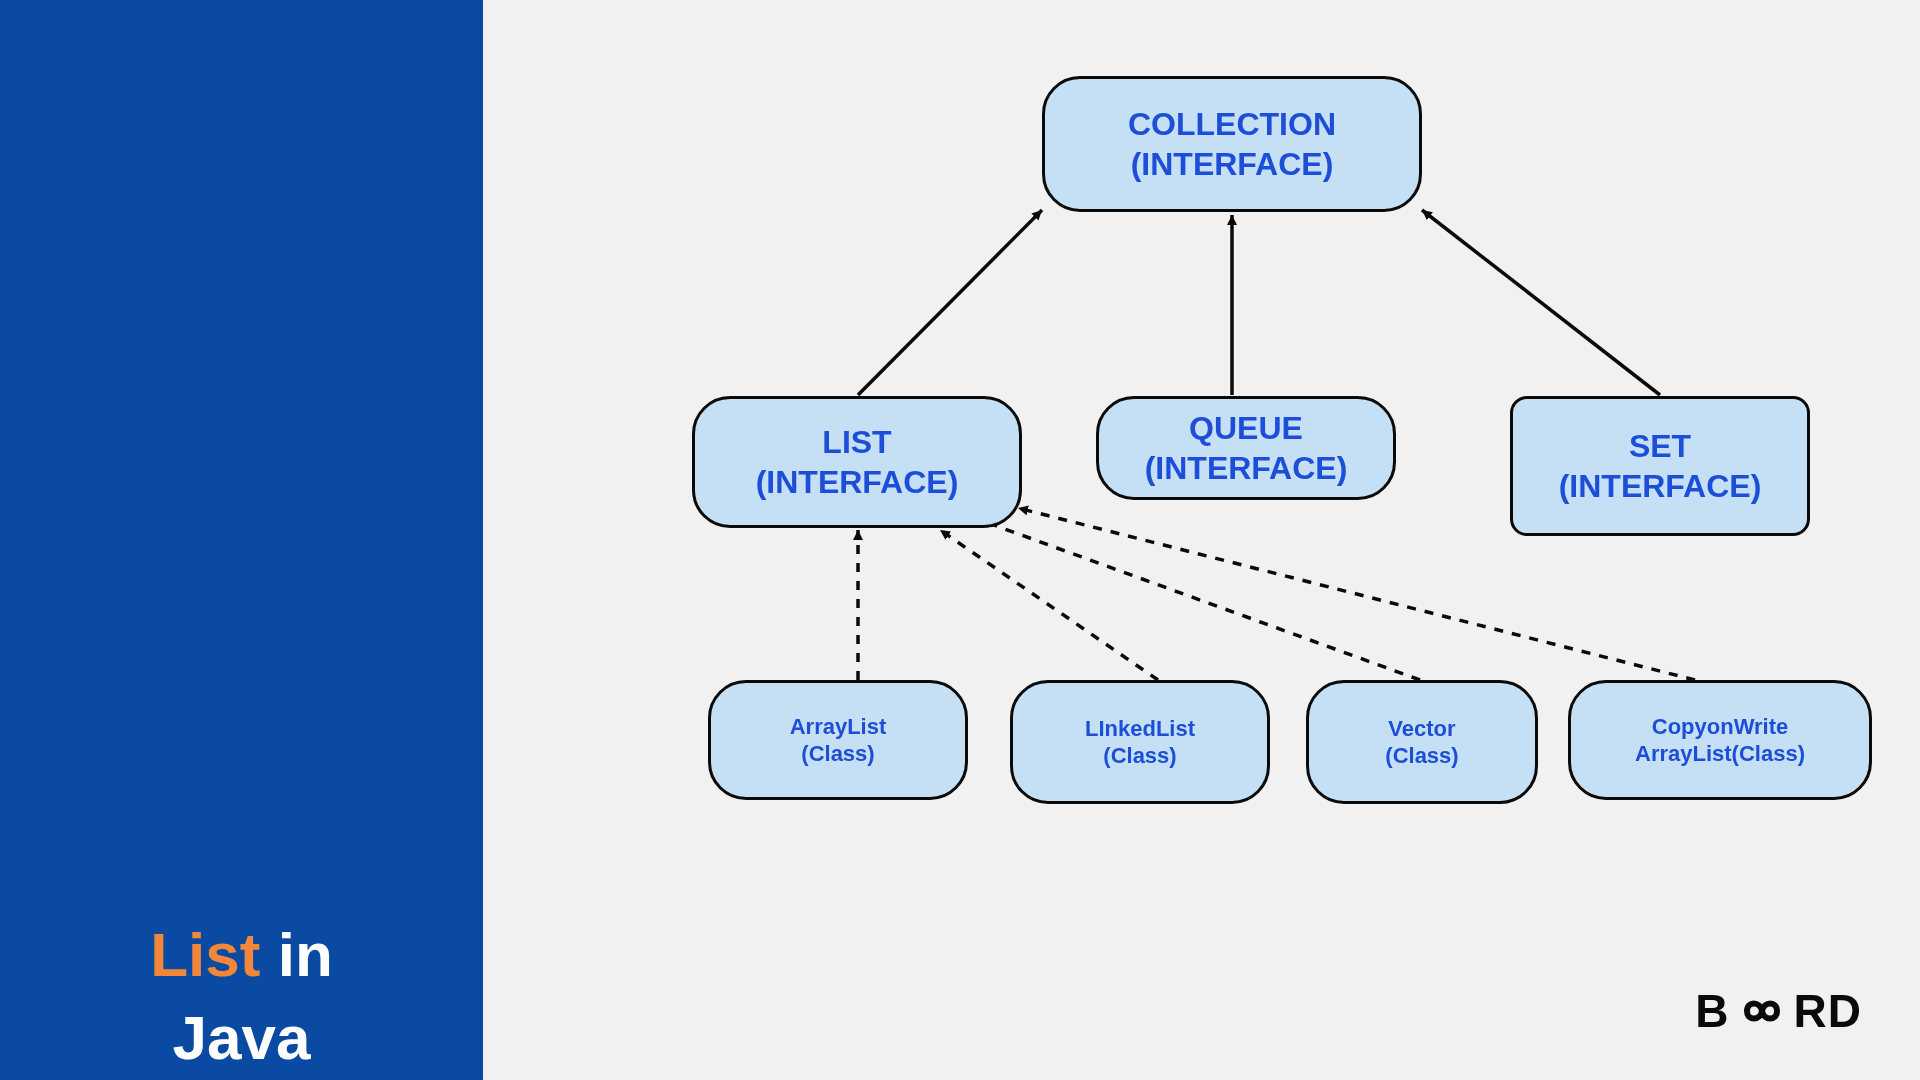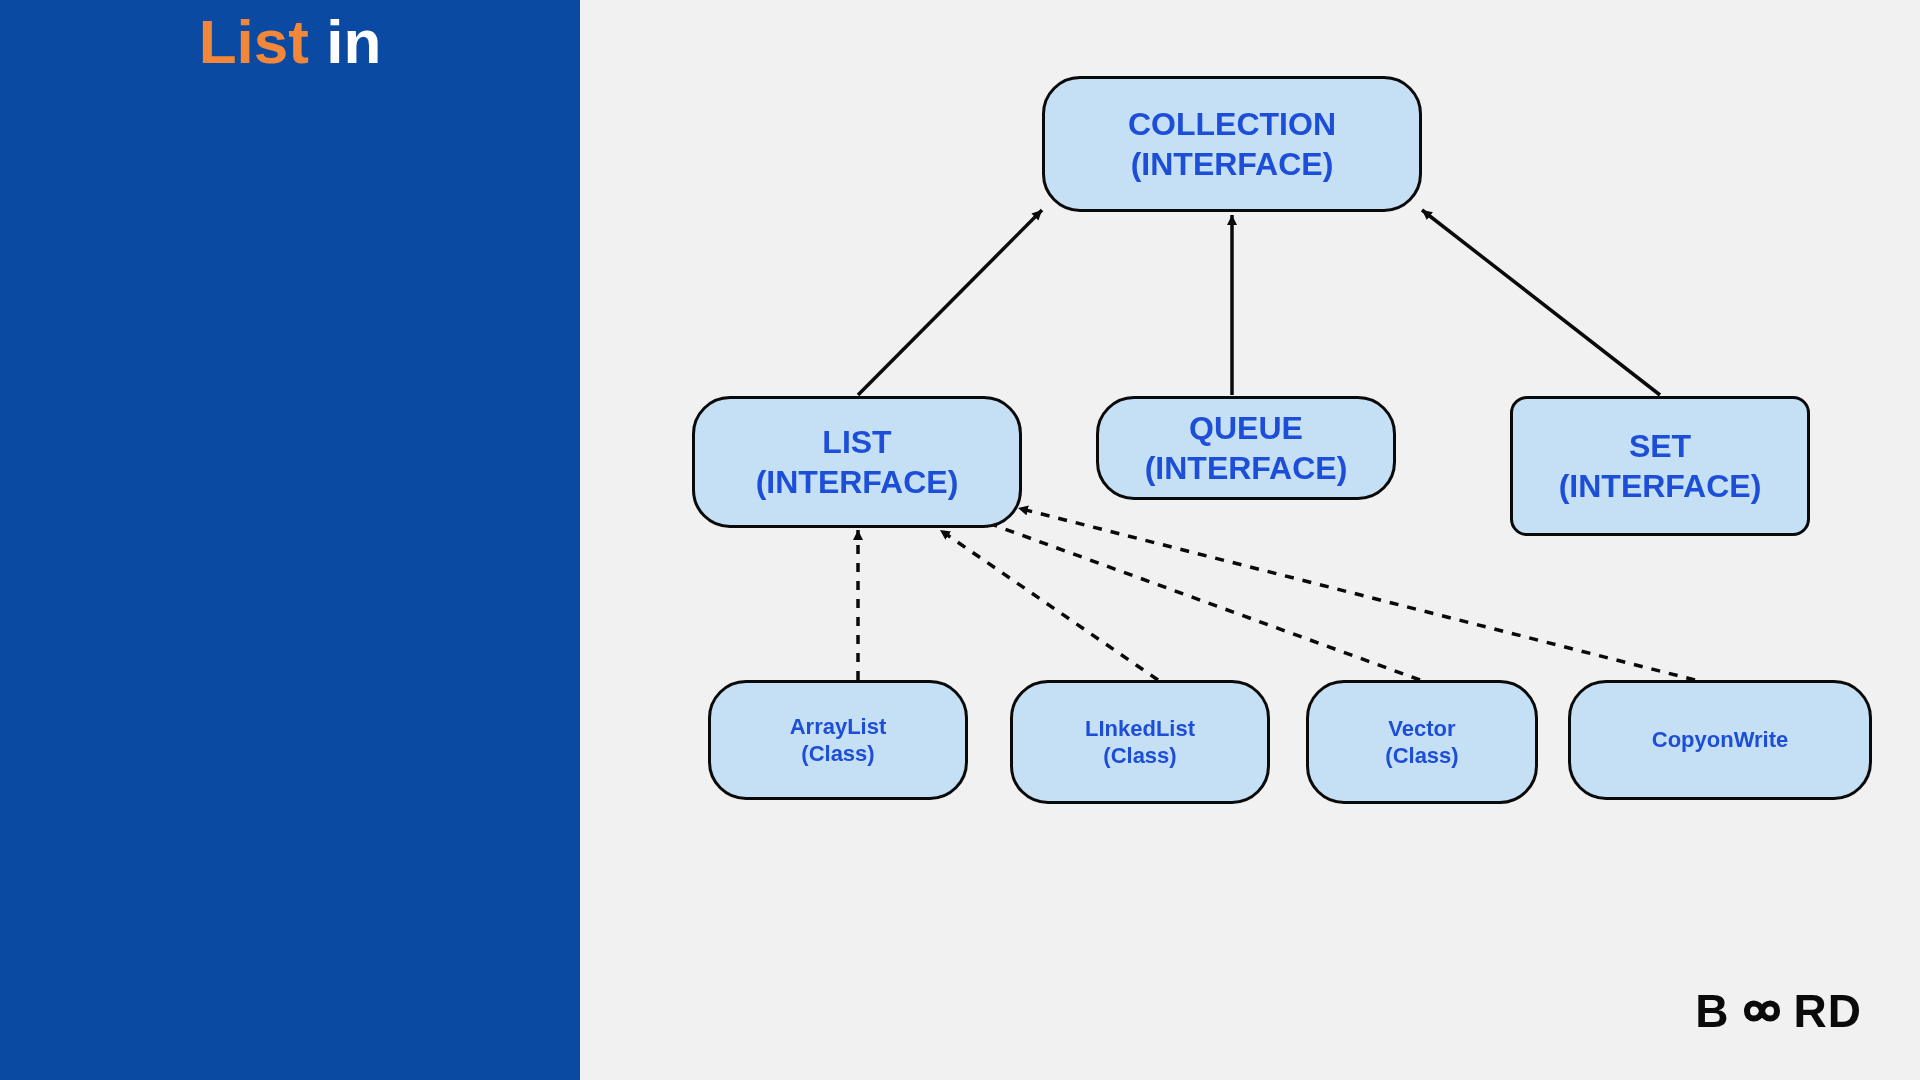--- a/index.html
+++ b/index.html
@@ -1,21 +1,21 @@
 <!DOCTYPE html>
 <html><head>
 <meta charset="utf-8">
 <style>
   * { margin: 0; padding: 0; box-sizing: border-box; }
   html, body { width: 1920px; height: 1080px; overflow: hidden; font-family: "Segoe UI", Arial, sans-serif; }
   .canvas { position: relative; width: 1920px; height: 1080px; background: #f1f1f1; }
   .sidebar {
-    position: absolute; left: 0; top: 0; width: 580px; height: 1080px;
+    position: absolute; left: 0; top: 0; width: 483px; height: 1080px;
     background: #0a4aa3;
-    display: flex; align-items: flex-start; justify-content: center;
+    display: flex; align-items: flex-end; justify-content: center;
   }
   .title {
     text-align: center; font-weight: 800; font-size: 62px; line-height: 1.35; color: #ffffff;
   }
   .title .accent { color: #f2873a; }
   .diagram { position: absolute; left: 580px; top: 0; width: 1340px; height: 1080px; }
   .node {
     position: absolute; background: #c5dff4; border: 3.5px solid #0a0a0a; border-radius: 38px;
     display: flex; flex-direction: column; align-items: center; justify-content: center;
     font-weight: 800; color: #1d4ed8; text-align: center; line-height: 1.25;
@@ -32,20 +32,21 @@
 </style>
 </head>
 <body>
 
 <div class="canvas">
 
   <div class="sidebar">
     <div class="title">
       <span class="accent">List</span>
       <span>in</span><br>
+      <span>Java</span>
     </div>
   </div>
 
   <div class="diagram">
 
     <svg class="edges" viewBox="0 0 1340 1080">
       <defs>
         <marker id="arrow" markerWidth="12" markerHeight="12" refX="10" refY="5" orient="auto" markerUnits="userSpaceOnUse">
           <path d="M0,0 L10,5 L0,10 Z" fill="#0a0a0a"></path>
         </marker>
@@ -86,20 +87,21 @@
     <div class="node sm" style="left:430px; top:680px; width:260px; height:124px;">
       <div class="l1">LInkedList</div>
       <div class="l2">(Class)</div>
     </div>
     <div class="node sm" style="left:726px; top:680px; width:232px; height:124px;">
       <div class="l1">Vector</div>
       <div class="l2">(Class)</div>
     </div>
     <div class="node sm" style="left:988px; top:680px; width:304px; height:120px;">
       <div class="l1">CopyonWrite</div>
+      <div class="l2">ArrayList(Class)</div>
     </div>
 
   </div>
 
   <div class="logo">
     <span>B</span>
     <svg width="60" height="34" viewBox="0 0 60 34">
       <path d="M15 17 C15 7, 28 7, 30 17 C32 27, 45 27, 45 17 C45 7, 32 7, 30 17 C28 27, 15 27, 15 17 Z" fill="none" stroke="#0a0a0a" stroke-width="6" stroke-linecap="round"></path>
     </svg>
     <span>RD</span>

